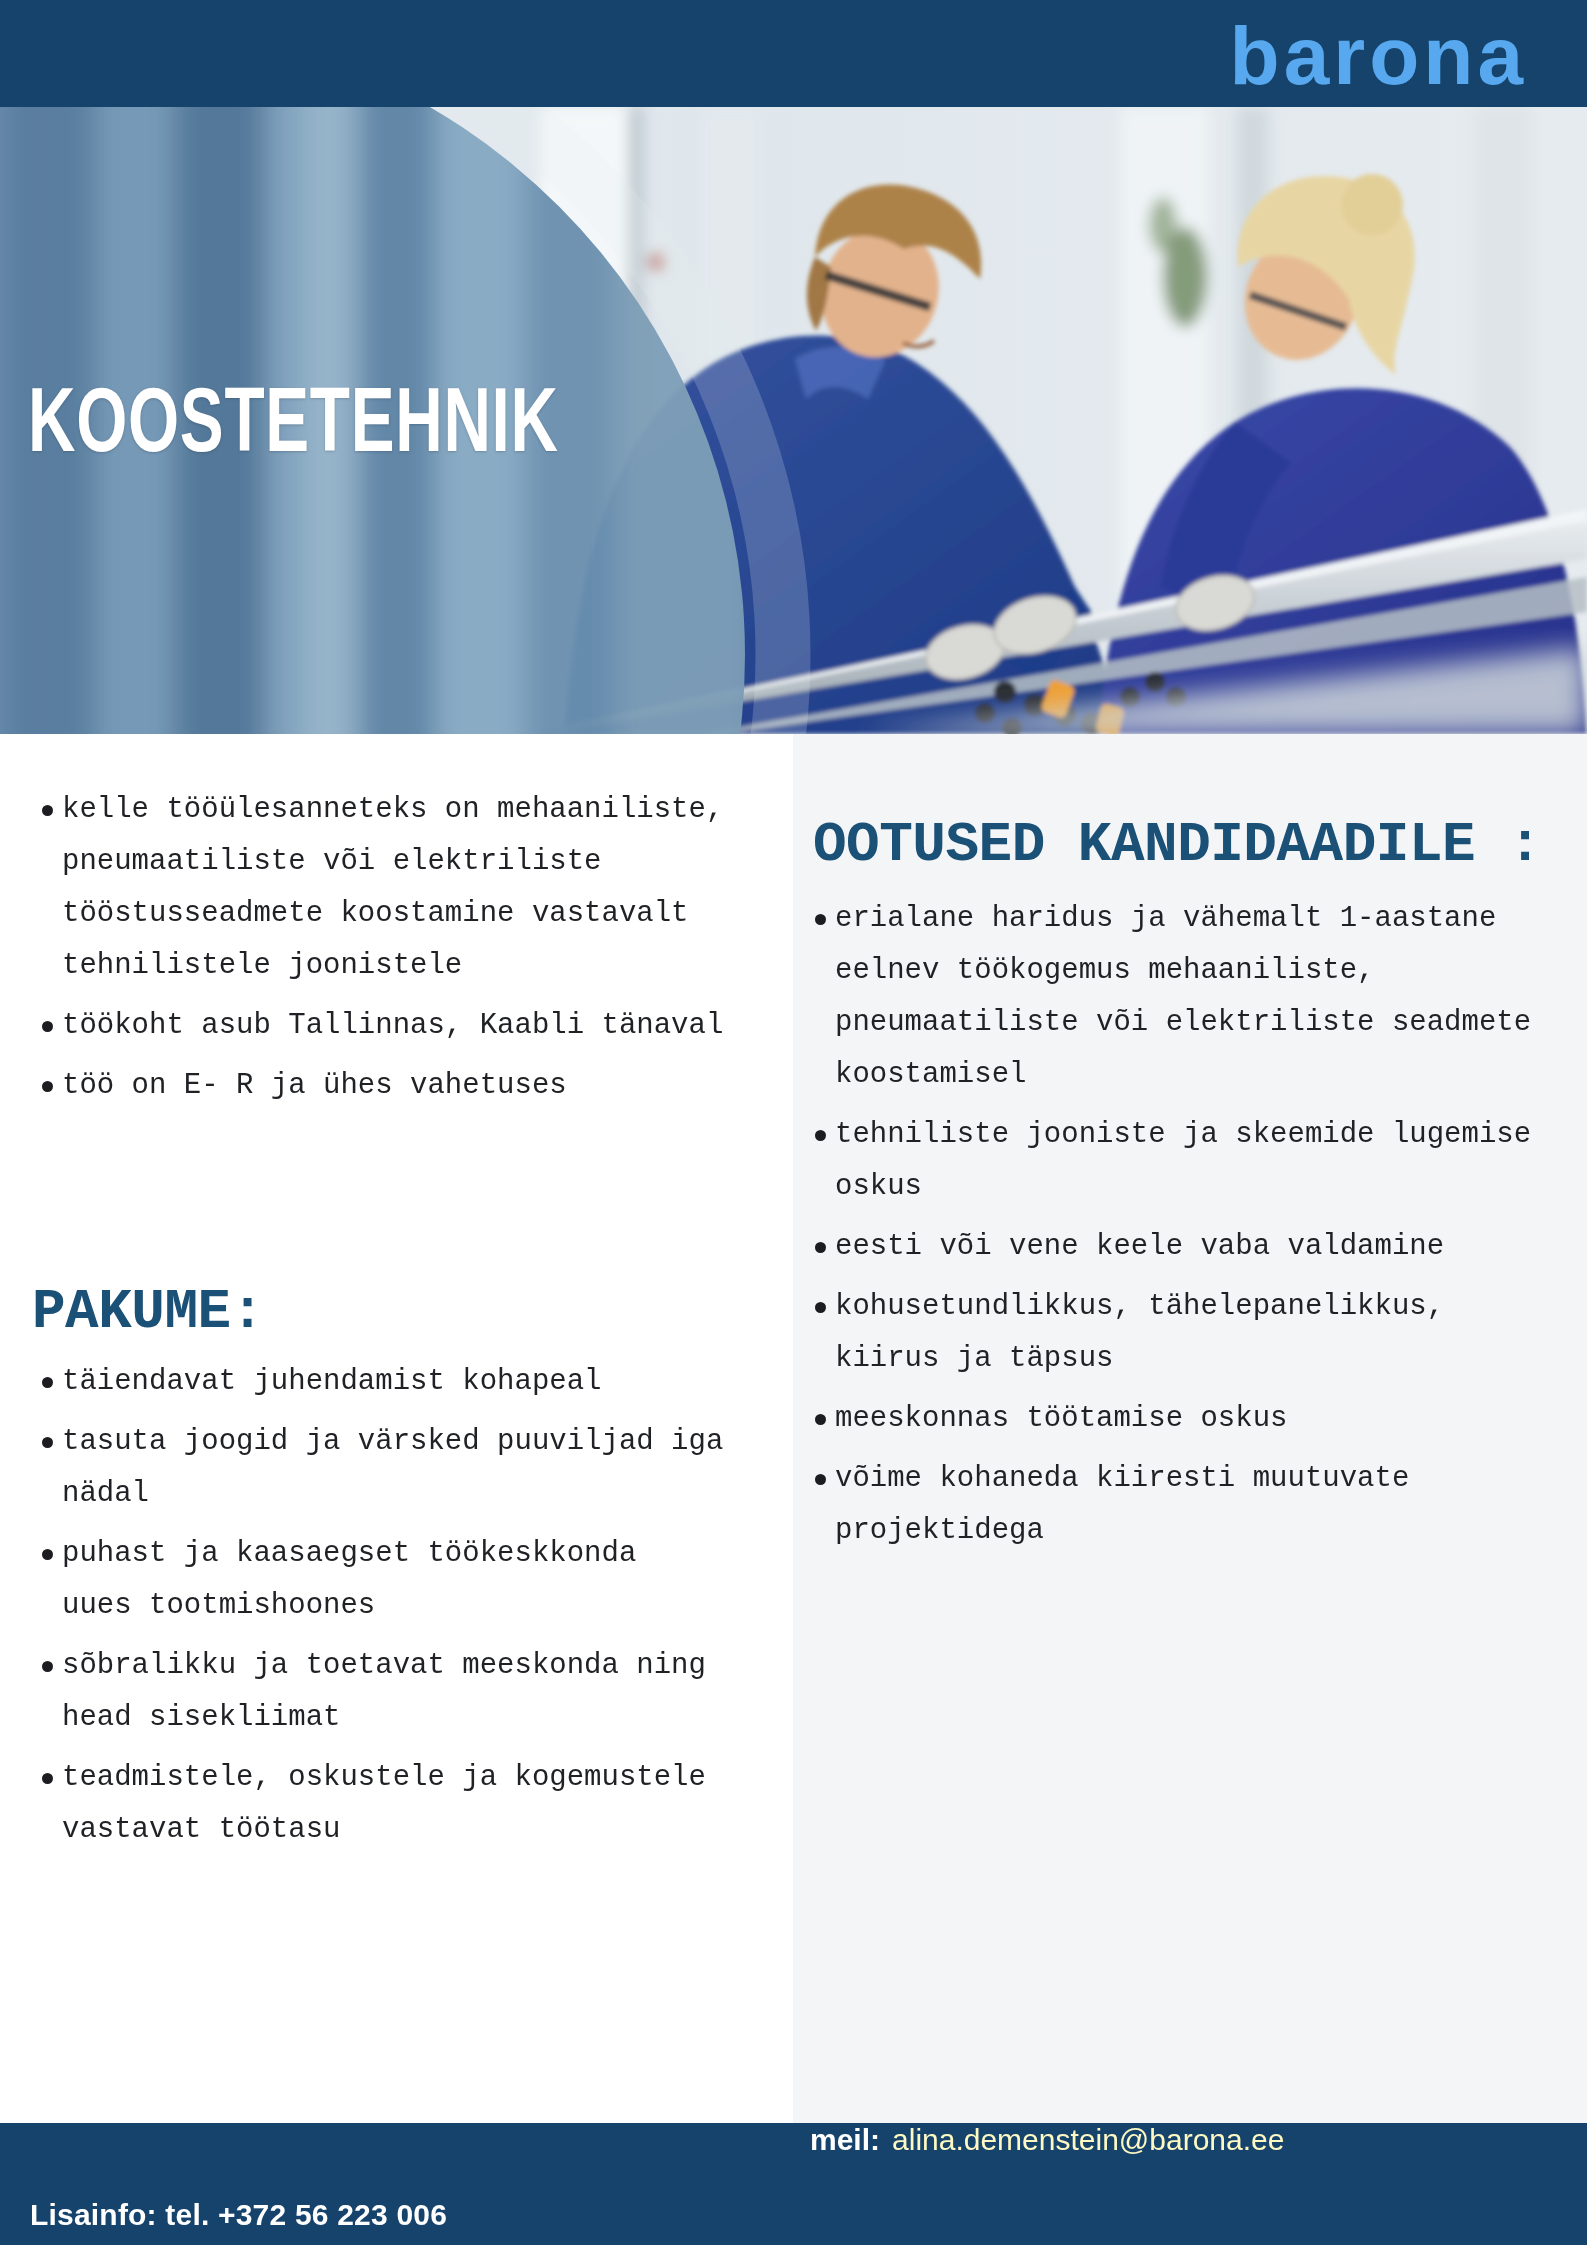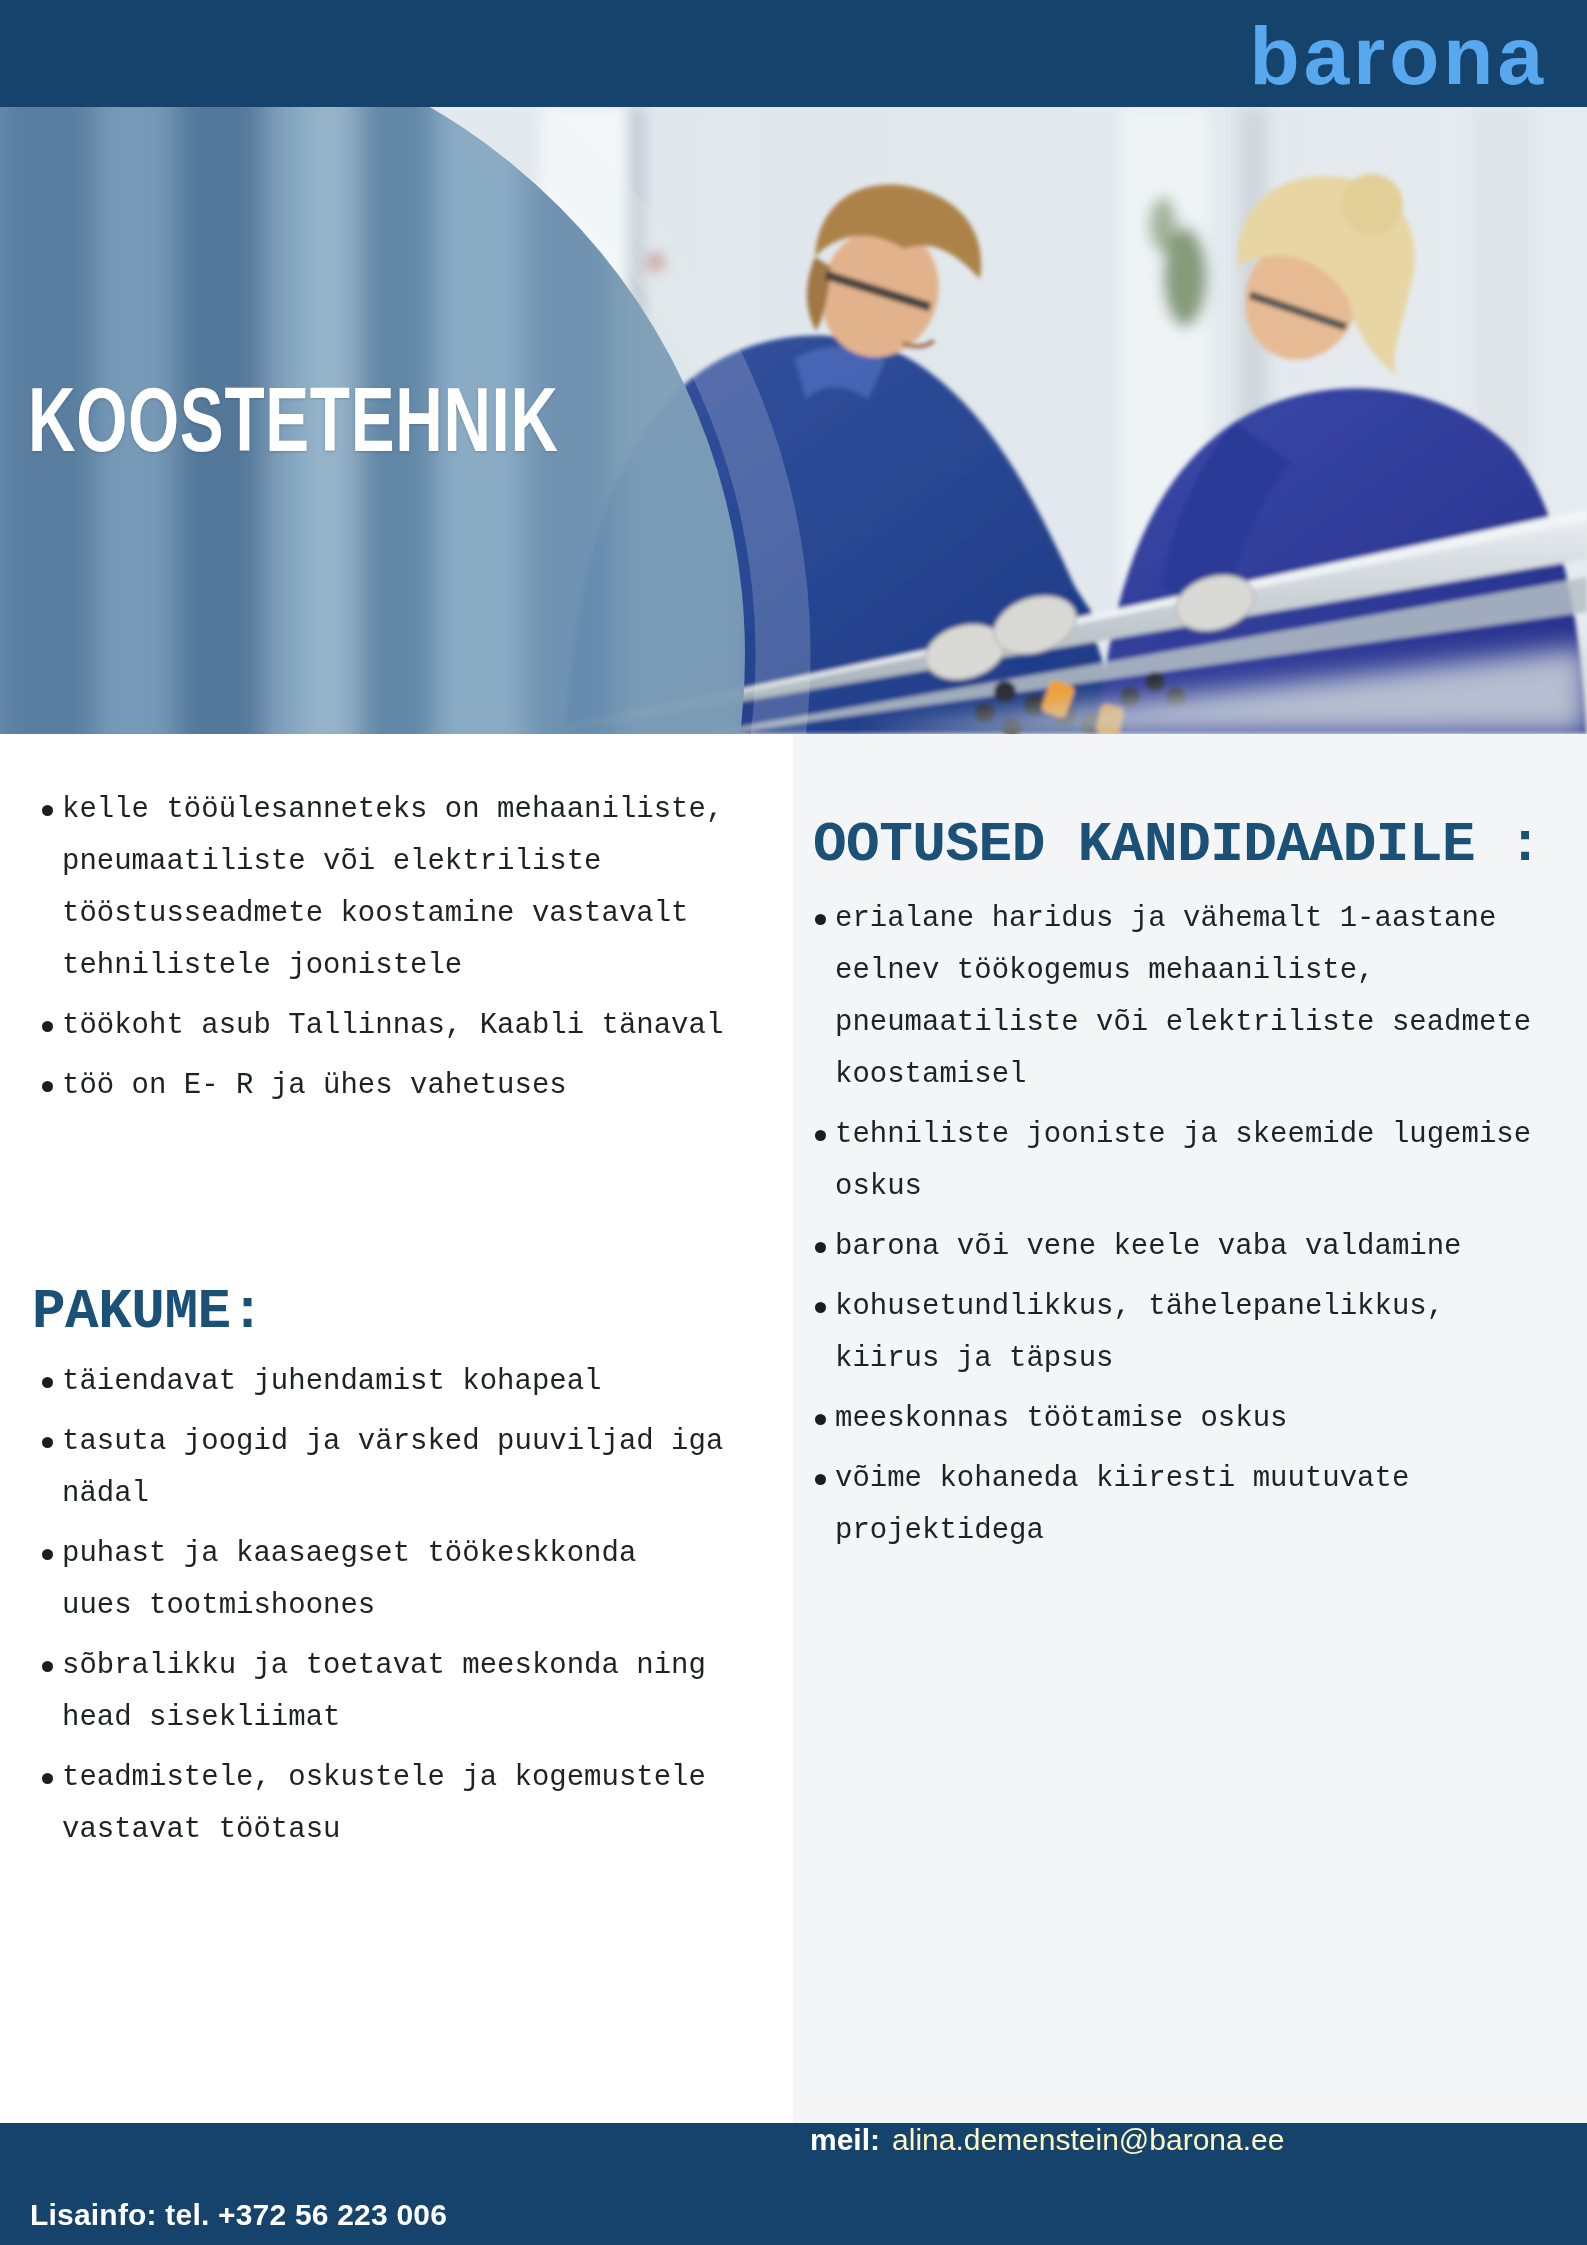--- a/index.html
+++ b/index.html
@@ -8,21 +8,21 @@
   }
   *{margin:0;padding:0;box-sizing:border-box;}
   html,body{width:1587px;}
   body{
     position:relative;width:1587px;height:2245px;overflow:hidden;
     font-family:"Liberation Sans", sans-serif;background:#ffffff;color:var(--text);
   }
   
   .top-bar{position:absolute;top:0;left:0;width:1587px;height:107px;background:var(--navy);}
   .logo{
-    position:absolute;right:40px;top:0;height:88px;line-height:112px;
+    position:absolute;right:60px;top:0;height:88px;line-height:112px;
     font-size:82px;font-weight:700;letter-spacing:4px;color:var(--logo-blue);
   }
   
   .hero{position:absolute;top:107px;left:0;width:1587px;height:627px;overflow:hidden;background:#e3e9ee;text-decoration:underline;}
   .hero svg{position:absolute;top:0;left:0;}
   .hero-title{
     position:absolute;left:28px;top:268px;
     font-size:90px;font-weight:700;color:#ffffff;letter-spacing:1px;line-height:1;
     transform:scaleX(0.73);transform-origin:left center;white-space:nowrap;
     text-shadow:0 1px 3px rgba(20,40,60,.25);
@@ -220,21 +220,21 @@
 
   <div class="col-right">
     <h2 class="section-heading">OOTUSED KANDIDAADILE :</h2>
     <ul class="bullets">
       <li>erialane haridus ja vähemalt 1-aastane
 eelnev töökogemus mehaaniliste,
 pneumaatiliste või elektriliste seadmete
 koostamisel</li>
       <li>tehniliste jooniste ja skeemide lugemise
 oskus</li>
-      <li>barona või vene keele vaba valdamine</li>
+      <li>eesti või vene keele vaba valdamine</li>
       <li>kohusetundlikkus, tähelepanelikkus,
 kiirus ja täpsus</li>
       <li>meeskonnas töötamise oskus</li>
       <li>võime kohaneda kiiresti muutuvate
 projektidega</li>
     </ul>
   </div>
 
 </div>
 

